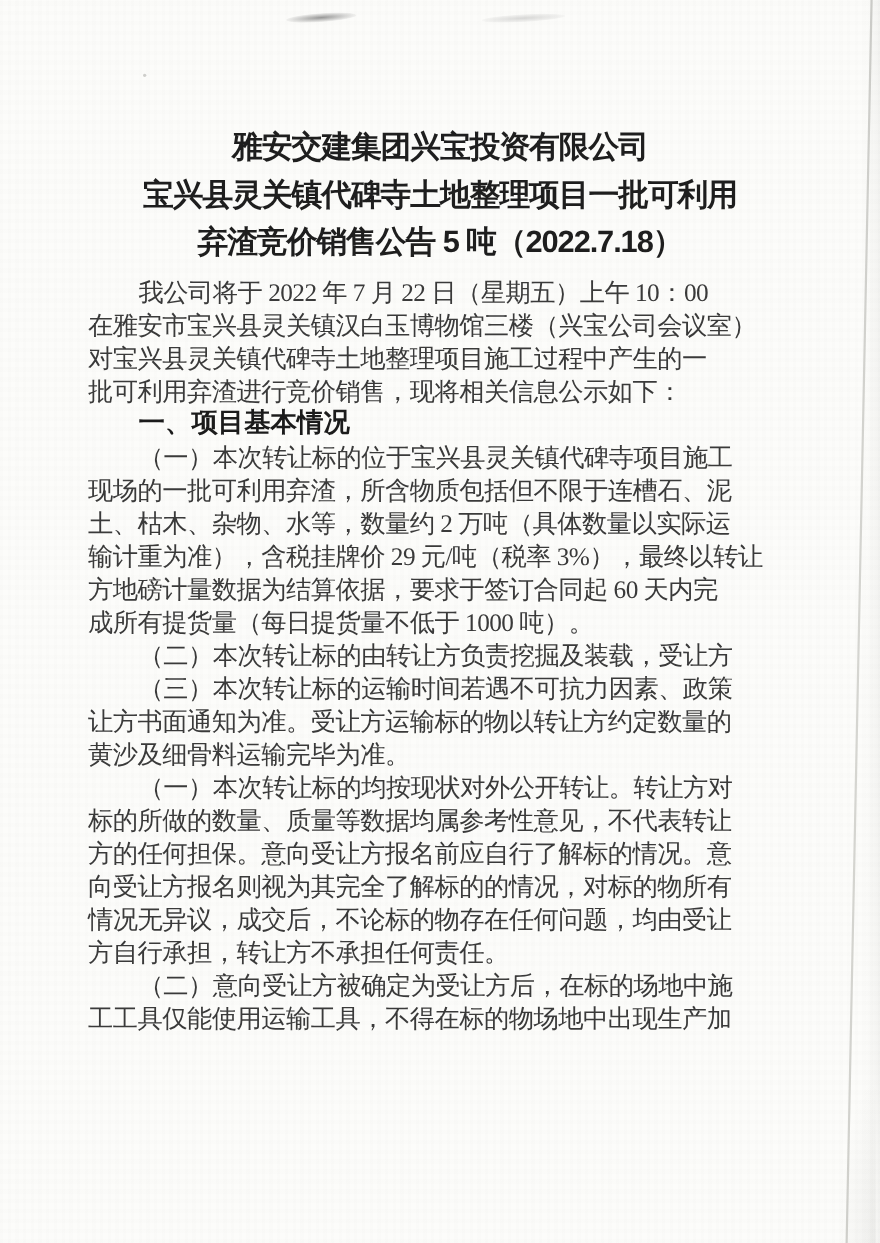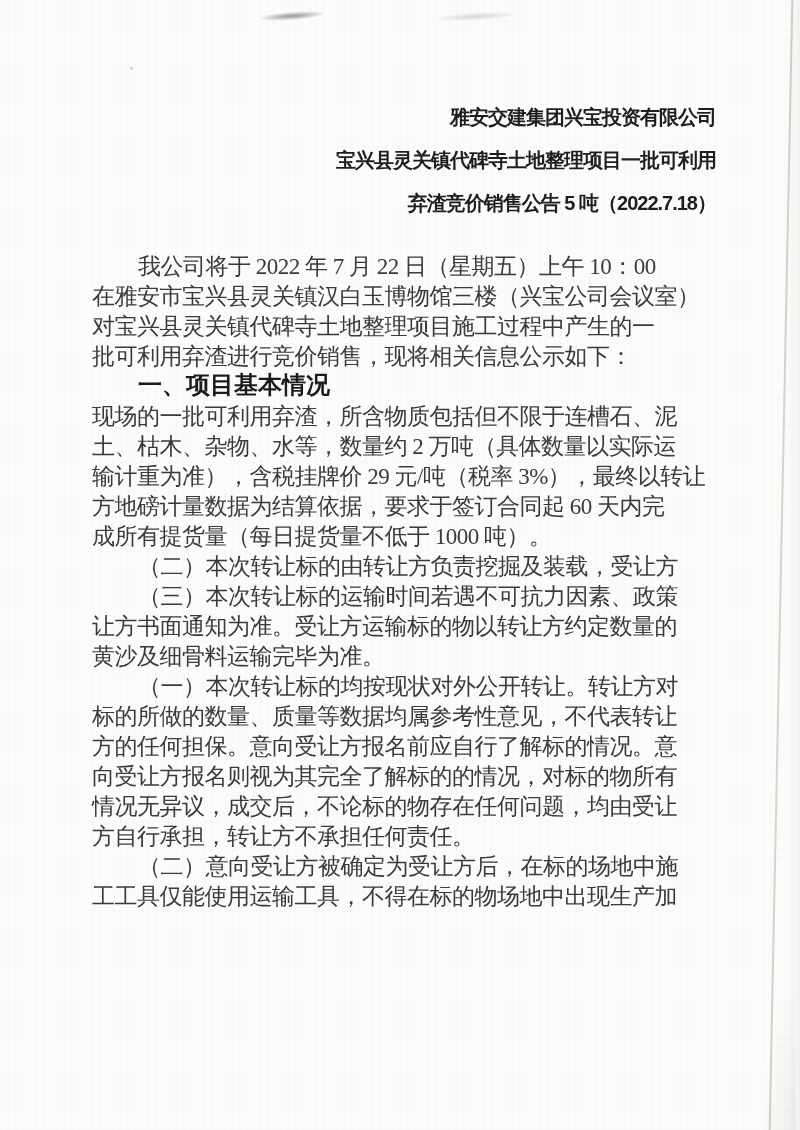--- a/index.html
+++ b/index.html
@@ -26,35 +26,35 @@
     inset: 0;
     background:
       repeating-linear-gradient(90deg, rgba(90,90,85,0.012) 0 3px, rgba(0,0,0,0) 3px 7px),
       repeating-linear-gradient(0deg, rgba(120,120,110,0.010) 0 4px, rgba(0,0,0,0) 4px 9px);
     pointer-events: none;
   }
 
   .title-block {
     position: absolute;
     left: 84px;
-    top: 96px;
+    top: 112px;
     width: 632px;
-    text-align: right;
+    text-align: center;
     font-family: "Liberation Sans", sans-serif;
     font-weight: bold;
-    font-size: 20px;
+    font-size: 28px;
     line-height: 43px;
     letter-spacing: -1px;
     color: var(--title-text);
   }
   .title-line { height: 43px; white-space: nowrap; }
 
   .body-block {
     position: absolute;
-    left: 92px;
+    left: 80px;
     top: 252px;
     width: 648px;
     font-size: 23px;
     line-height: 30px;
     letter-spacing: -0.5px;
     color: var(--body-text);
   }
   .body-line { height: 30px; white-space: nowrap; }
   .body-line.indent { padding-left: 46px; }
   .body-line.heading {
@@ -140,20 +140,21 @@
       <div class="title-line">宝兴县灵关镇代碑寺土地整理项目一批可利用</div>
       <div class="title-line">弃渣竞价销售公告 5 吨（2022.7.18）</div>
     </div>
 
   <div class="body-block">
       <div class="body-line indent">我公司将于 2022 年 7 月 22 日（星期五）上午 10：00</div>
       <div class="body-line">在雅安市宝兴县灵关镇汉白玉博物馆三楼（兴宝公司会议室）</div>
       <div class="body-line">对宝兴县灵关镇代碑寺土地整理项目施工过程中产生的一</div>
       <div class="body-line">批可利用弃渣进行竞价销售，现将相关信息公示如下：</div>
       <div class="body-line heading indent">一、项目基本情况</div>
+      <div class="body-line indent">（一）本次转让标的位于宝兴县灵关镇代碑寺项目施工</div>
       <div class="body-line">现场的一批可利用弃渣，所含物质包括但不限于连槽石、泥</div>
       <div class="body-line">土、枯木、杂物、水等，数量约 2 万吨（具体数量以实际运</div>
       <div class="body-line">输计重为准），含税挂牌价 29 元/吨（税率 3%），最终以转让</div>
       <div class="body-line">方地磅计量数据为结算依据，要求于签订合同起 60 天内完</div>
       <div class="body-line">成所有提货量（每日提货量不低于 1000 吨）。</div>
       <div class="body-line indent">（二）本次转让标的由转让方负责挖掘及装载，受让方</div>
       <div class="body-line indent">（三）本次转让标的运输时间若遇不可抗力因素、政策</div>
       <div class="body-line">让方书面通知为准。受让方运输标的物以转让方约定数量的</div>
       <div class="body-line">黄沙及细骨料运输完毕为准。</div>
       <div class="body-line indent">（一）本次转让标的均按现状对外公开转让。转让方对</div>

